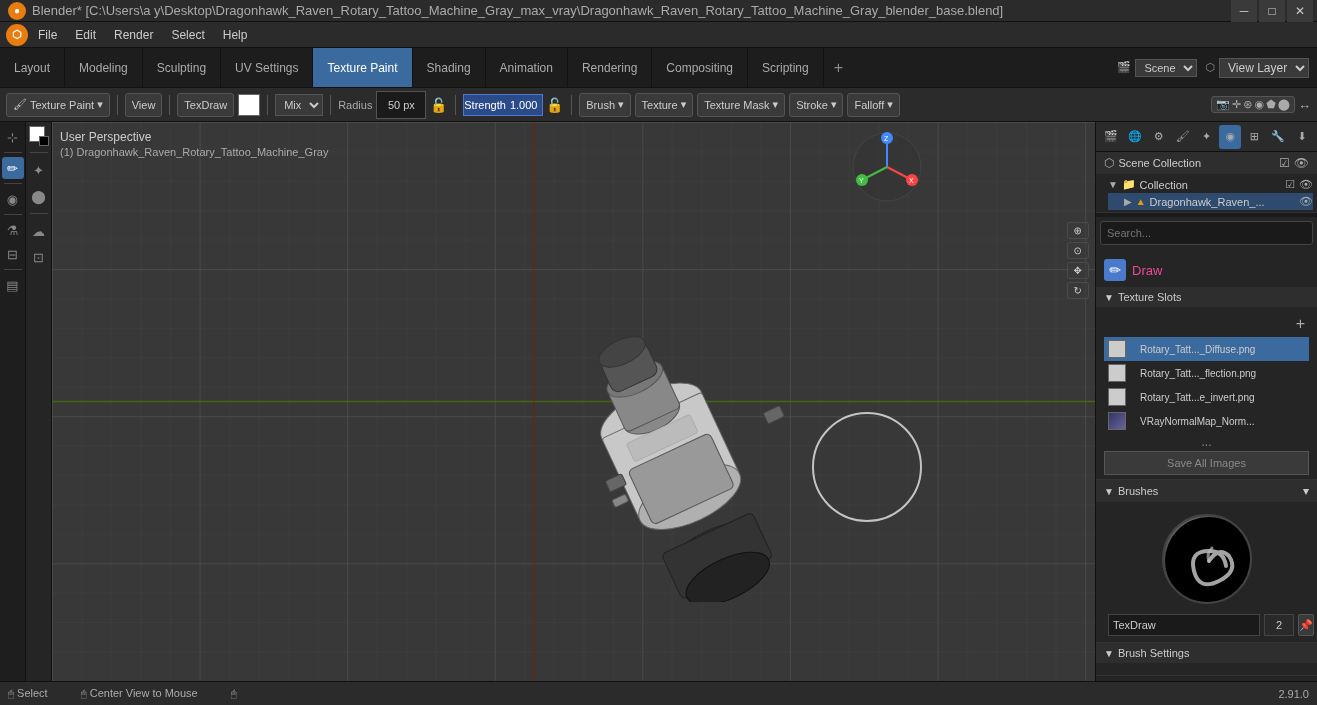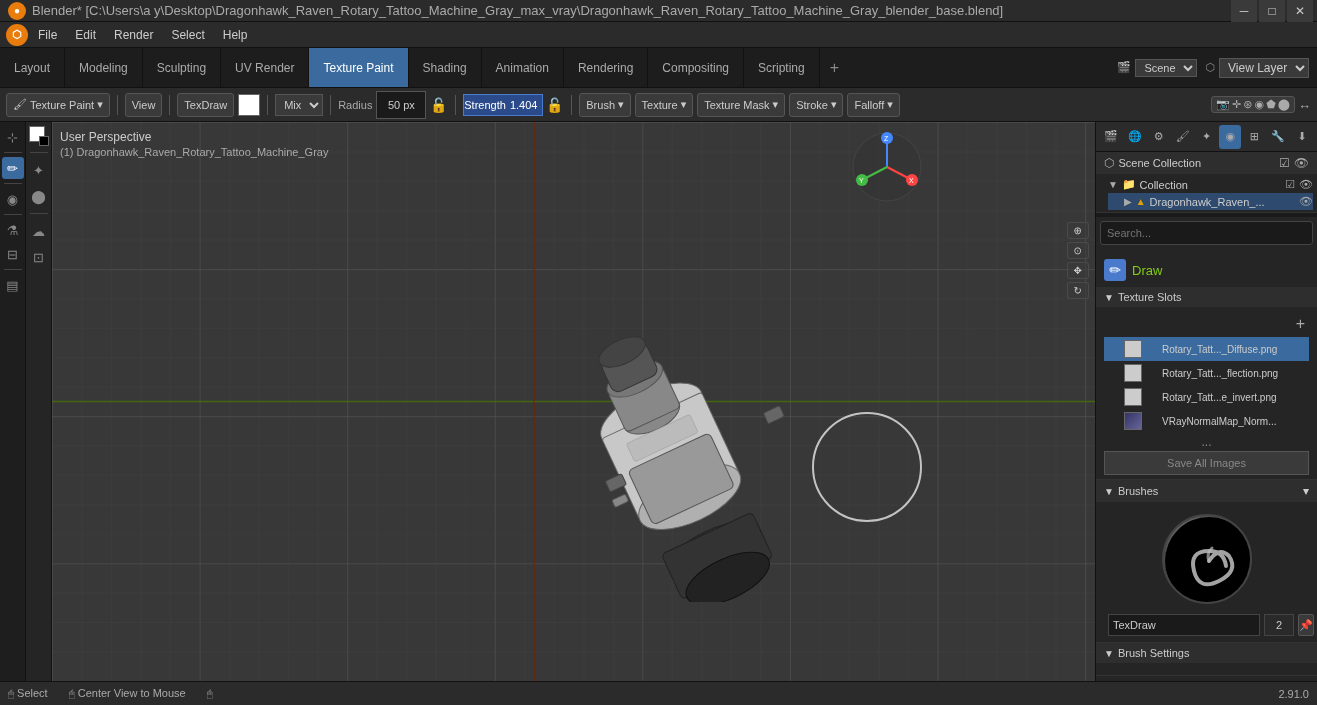--- a/index.html
+++ b/index.html
@@ -50,21 +50,21 @@
     
     .search-bar { background: #1a1a1a; border: 1px solid #444; color: #ccc; width: 100%; height: 24px; padding: 0 6px; font-size: 11px; margin-bottom: 6px; border-radius: 3px; }
 
     
     .draw-row { display: flex; align-items: center; gap: 6px; padding: 2px 0; font-size: 12px; }
     .draw-icon { width: 22px; height: 22px; background: #4a7acc; border-radius: 3px; display: flex; align-items: center; justify-content: center; font-size: 14px; color: white; }
     .tex-name { flex: 1; overflow: hidden; text-overflow: ellipsis; white-space: nowrap; font-size: 10px; }
 
     
     #statusbar { width: 100%; height: 24px; background: #2b2b2b; display: flex; align-items: center; justify-content: space-between; padding: 0 8px; border-top: 1px solid #111; }
-    .status-left { display: flex; gap: 21px; font-size: 11px; color: #aaa; }
+    .status-left { display: flex; gap: 33px; font-size: 11px; color: #aaa; }
     .status-right { font-size: 11px; color: #aaa; }
 
     
     #left-strip { width: 26px; background: #1e1e1e; border-right: 1px solid #111; display: flex; flex-direction: column; align-items: center; padding: 4px 0; gap: 2px; }
     .ls-btn { width: 22px; height: 22px; background: transparent; border: none; color: #888; cursor: pointer; display: flex; align-items: center; justify-content: center; font-size: 13px; border-radius: 3px; }
     .ls-btn.active { background: #3a6a9e; color: #fff; }
 
     .full-layout { display: flex; flex-direction: column; height: 705px; }
     .content-area { display: flex; flex: 1; overflow: hidden; }
     
@@ -87,21 +87,21 @@
     .rp-section { border-bottom: 1px solid #333; }
     .rp-section-header { background: #2e2e2e; padding: 4px 8px; font-size: 11px; color: #ccc; display: flex; align-items: center; cursor: pointer; user-select: none; }
     .rp-section-header .caret { margin-right: 4px; font-size: 10px; }
     .rp-section-body { padding: 4px 8px; }
 
     .row-flex { display: flex; align-items: center; gap: 4px; padding: 2px 0; }
     .lbl { font-size: 11px; color: #999; min-width: 45px; }
     .val-box { flex: 1; background: #3a3a3a; border: 1px solid #555; color: #ccc; height: 20px; font-size: 11px; display: flex; align-items: center; padding: 0 5px; cursor: pointer; }
     .val-box select { background: transparent; border: none; color: #ccc; font-size: 11px; width: 100%; }
 
-    .tex-list-item { display: flex; align-items: center; gap: 20px; padding: 3px 20px; font-size: 11px; cursor: pointer; }
+    .tex-list-item { display: flex; align-items: center; gap: 14px; padding: 3px 4px; font-size: 11px; cursor: pointer; }
     .tex-list-item.highlighted { background: #3a6a9e; }
     .tex-thumb { width: 18px; height: 18px; background: #ccc; flex-shrink: 0; border: 1px solid #666; }
     .tex-thumb.blue-t { background: linear-gradient(135deg, #336, #669); }
 
     .add-btn-row { display: flex; justify-content: flex-end; margin-bottom: 4px; }
     .plus-btn { background: transparent; border: none; color: #aaa; font-size: 16px; cursor: pointer; padding: 0 4px; }
 
     .save-all-btn { width: 100%; background: #3a3a3a; border: 1px solid #555; color: #888; height: 24px; font-size: 11px; cursor: pointer; }
 
     .brushes-grid { display: flex; justify-content: center; margin: 8px 0; }
@@ -135,21 +135,21 @@
     <span class="menu-item">Edit</span>
     <span class="menu-item">Render</span>
     <span class="menu-item">Select</span>
     <span class="menu-item">Help</span>
   </div>
 
   <div id="tabbar">
     <div class="tab-item">Layout</div>
     <div class="tab-item">Modeling</div>
     <div class="tab-item">Sculpting</div>
-    <div class="tab-item">UV Render</div>
+    <div class="tab-item">UV Settings</div>
     <div class="tab-item active">Texture Paint</div>
     <div class="tab-item">Shading</div>
     <div class="tab-item">Animation</div>
     <div class="tab-item">Rendering</div>
     <div class="tab-item">Compositing</div>
     <div class="tab-item">Scripting</div>
     <div class="tab-add">+</div>
     <div class="tab-right">
       <div style="display:flex;align-items:center;gap:4px;">
         <span style="font-size:11px;color:#888;">🎬</span>
@@ -188,21 +188,21 @@
     </select>
     <div class="tool-separator"></div>
 
     <span class="tool-label">Radius</span>
     <input type="text" class="tool-num-input" value="50 px" style="">
     <button style="background:transparent;border:none;color:#aaa;font-size:14px;cursor:pointer;">🔓</button>
     <div class="tool-separator"></div>
 
     <div class="tool-strength-bar">
       <span>Strength</span>
-      <span style="margin:0 4px;">1.404</span>
+      <span style="margin:0 4px;">1.000</span>
     </div>
     <button style="background:transparent;border:none;color:#aaa;font-size:14px;cursor:pointer;">🔓</button>
     <div class="tool-separator"></div>
 
     <button class="tool-btn">
       <span>Brush</span>
       <span>▾</span>
     </button>
     <button class="tool-btn">
       <span>Texture</span>
@@ -392,21 +392,21 @@
 
         <div style="height:4px;background:#1a1a1a;"></div>
 
         <div style="padding:4px;">
           <input type="text" class="search-bar" placeholder="Search..." style="">
         </div>
 
         <div style="padding:2px 8px 4px 8px;">
           <div class="draw-row">
             <div class="draw-icon">✏</div>
-            <span style="font-size:13px;color:#84cc16;">Draw</span>
+            <span style="font-size:13px;color:#ec4899;">Draw</span>
           </div>
         </div>
 
         <div class="rp-section">
           <div class="rp-section-header">
             <span class="caret">▼</span>
             <span>Texture Slots</span>
           </div>
           <div class="rp-section-body">
 

